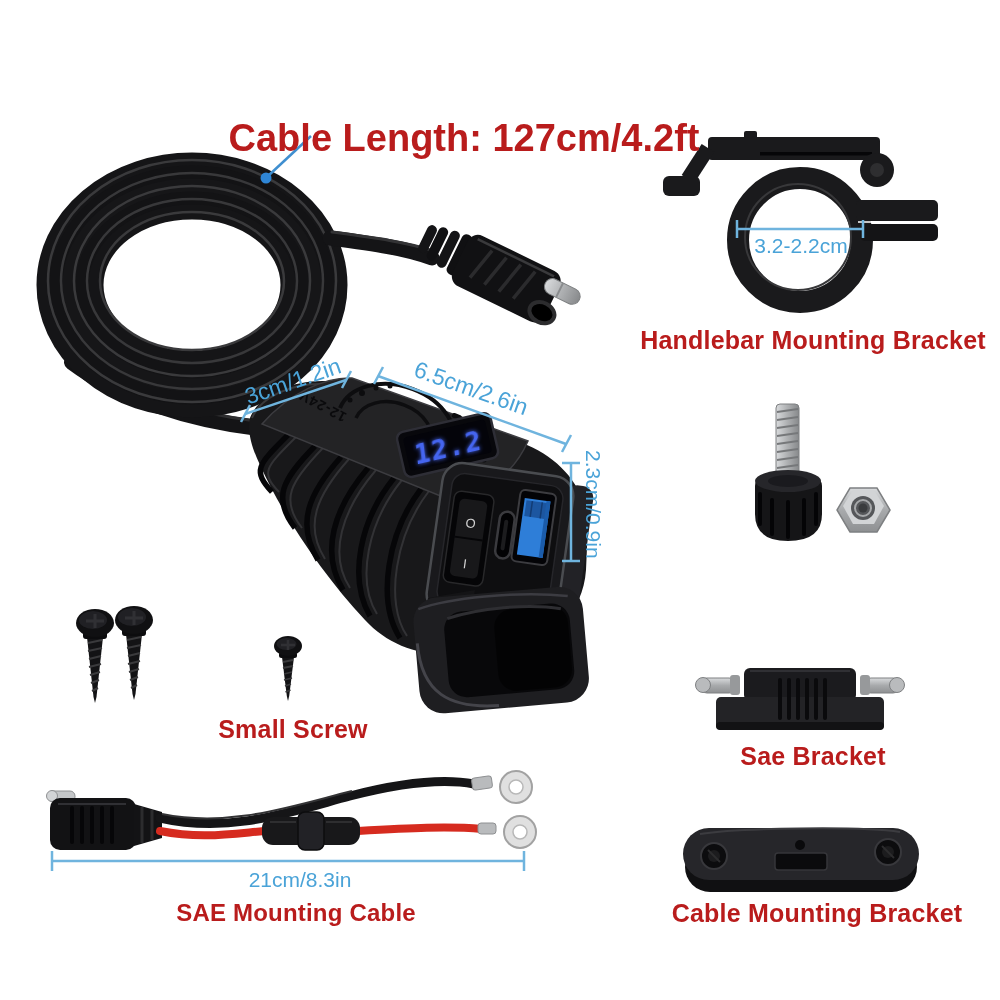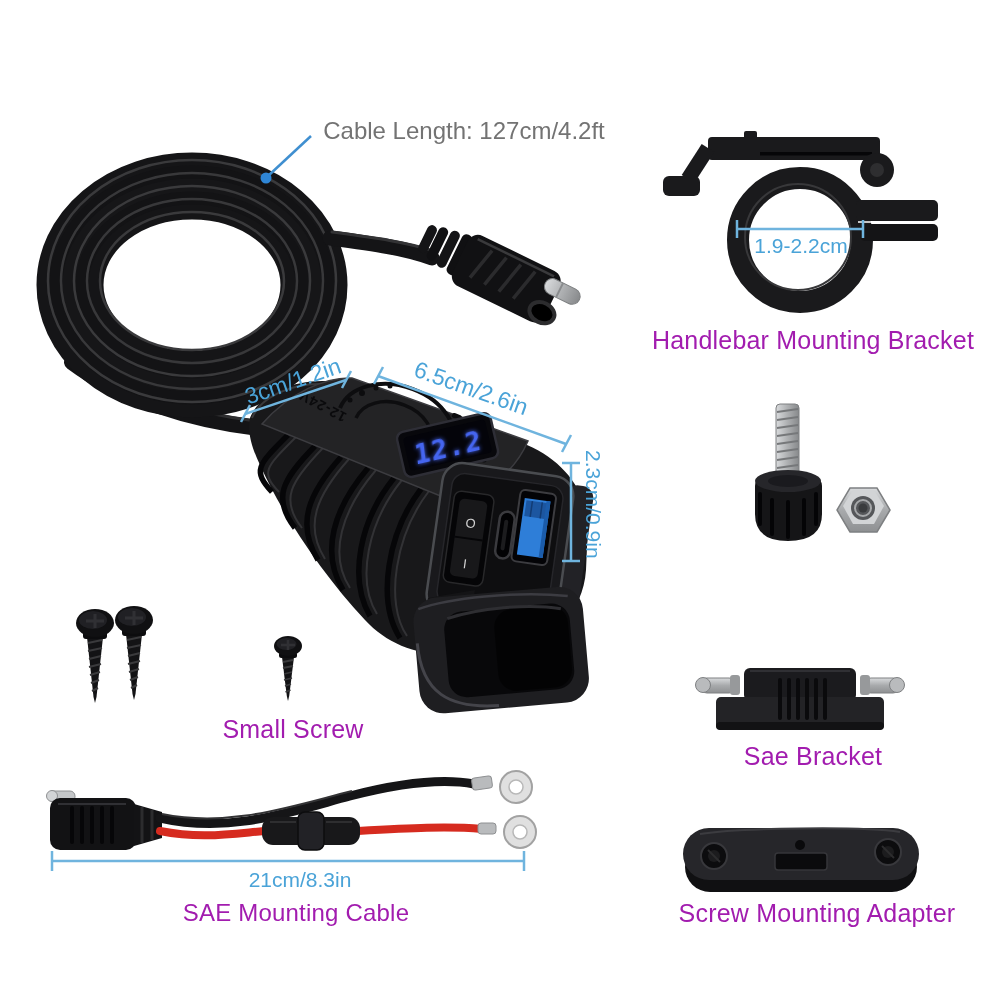--- a/index.html
+++ b/index.html
@@ -2,26 +2,27 @@
 <html><head>
 <meta charset="utf-8">
 <style>
   html,body { margin:0; padding:0; background:#fff; }
   .canvas {
     position:relative; width:1000px; height:1000px; background:#ffffff;
     font-family:"Liberation Sans", sans-serif; overflow:hidden;
   }
   .canvas svg { position:absolute; left:0; top:0; }
   .lbl {
-    position:absolute; color:#a21caf; font-size:25px; font-weight:400;
+    position:absolute; color:#b91c1c; font-size:25px; font-weight:700;
     white-space:nowrap; transform:translateX(-50%); letter-spacing:0.2px;
   }
   .title-lbl {
-    position:absolute; color:#737373; font-size:24px; white-space:nowrap;
+    position:absolute; color:#b91c1c; font-size:38px; white-space:nowrap;
     transform:translateX(-50%);
+    font-weight:bold;
   }
   .dim {
     position:absolute; color:#4aa3d8; font-size:21px; white-space:nowrap;
     transform:translateX(-50%);
   }
   .dim-3  { font-size:23px; transform:translateX(-50%) rotate(-19deg); }
   .dim-65 { font-size:23px; transform:translateX(-50%) rotate(19.5deg); }
   .dim-23 { writing-mode:vertical-rl; transform:none; }
   .lbl-sae-ext { font-size:24px; }
 </style>
@@ -370,35 +371,35 @@
     <circle cx="888" cy="852" r="13" fill="#0c0c0e" stroke="#38383c" stroke-width="2"></circle>
     <circle cx="888" cy="852" r="6" fill="#1c1c1e"></circle>
     <line x1="882" y1="846" x2="894" y2="858" stroke="#2c2c2e" stroke-width="2"></line>
     <circle cx="800" cy="845" r="5" fill="#0a0a0c"></circle>
     <rect x="775" y="853" width="52" height="17" rx="3" fill="#0b0b0d" stroke="#36363a" stroke-width="1.5"></rect>
   </g>
 </svg>
 
 <div class="title-lbl" style="left:464px; top:117px;">Cable Length: 127cm/4.2ft</div>
 
-<div class="dim" style="left:801px; top:234px;">1.9-2.2cm</div>
+<div class="dim" style="left:801px; top:234px;">3.2-2.2cm</div>
 
 <div class="dim dim-3" style="left:293px; top:368px;">3cm/1.2in</div>
 
 <div class="dim dim-65" style="left:471px; top:375px;">6.5cm/2.6in</div>
 
 <div class="dim dim-23" style="left:581px; top:450px;">2.3cm/0.9in</div>
 
 <div class="lbl" style="left:813px; top:326px;">Handlebar Mounting Bracket</div>
 
 
 
 <div class="lbl" style="left:293px; top:715px;text-align:center;">Small Screw</div>
 
 <div class="lbl" style="left:813px; top:742px;">Sae Bracket</div>
 
 <div class="dim" style="left:300px; top:868px;">21cm/8.3in</div>
 
 <div class="lbl lbl-sae-ext" style="left:296px; top:899px;">SAE Mounting Cable</div>
 
-<div class="lbl" style="left:817px; top:899px;">Screw Mounting Adapter</div>
+<div class="lbl" style="left:817px; top:899px;">Cable Mounting Bracket</div>
 
 </div>
 
 </body></html>

